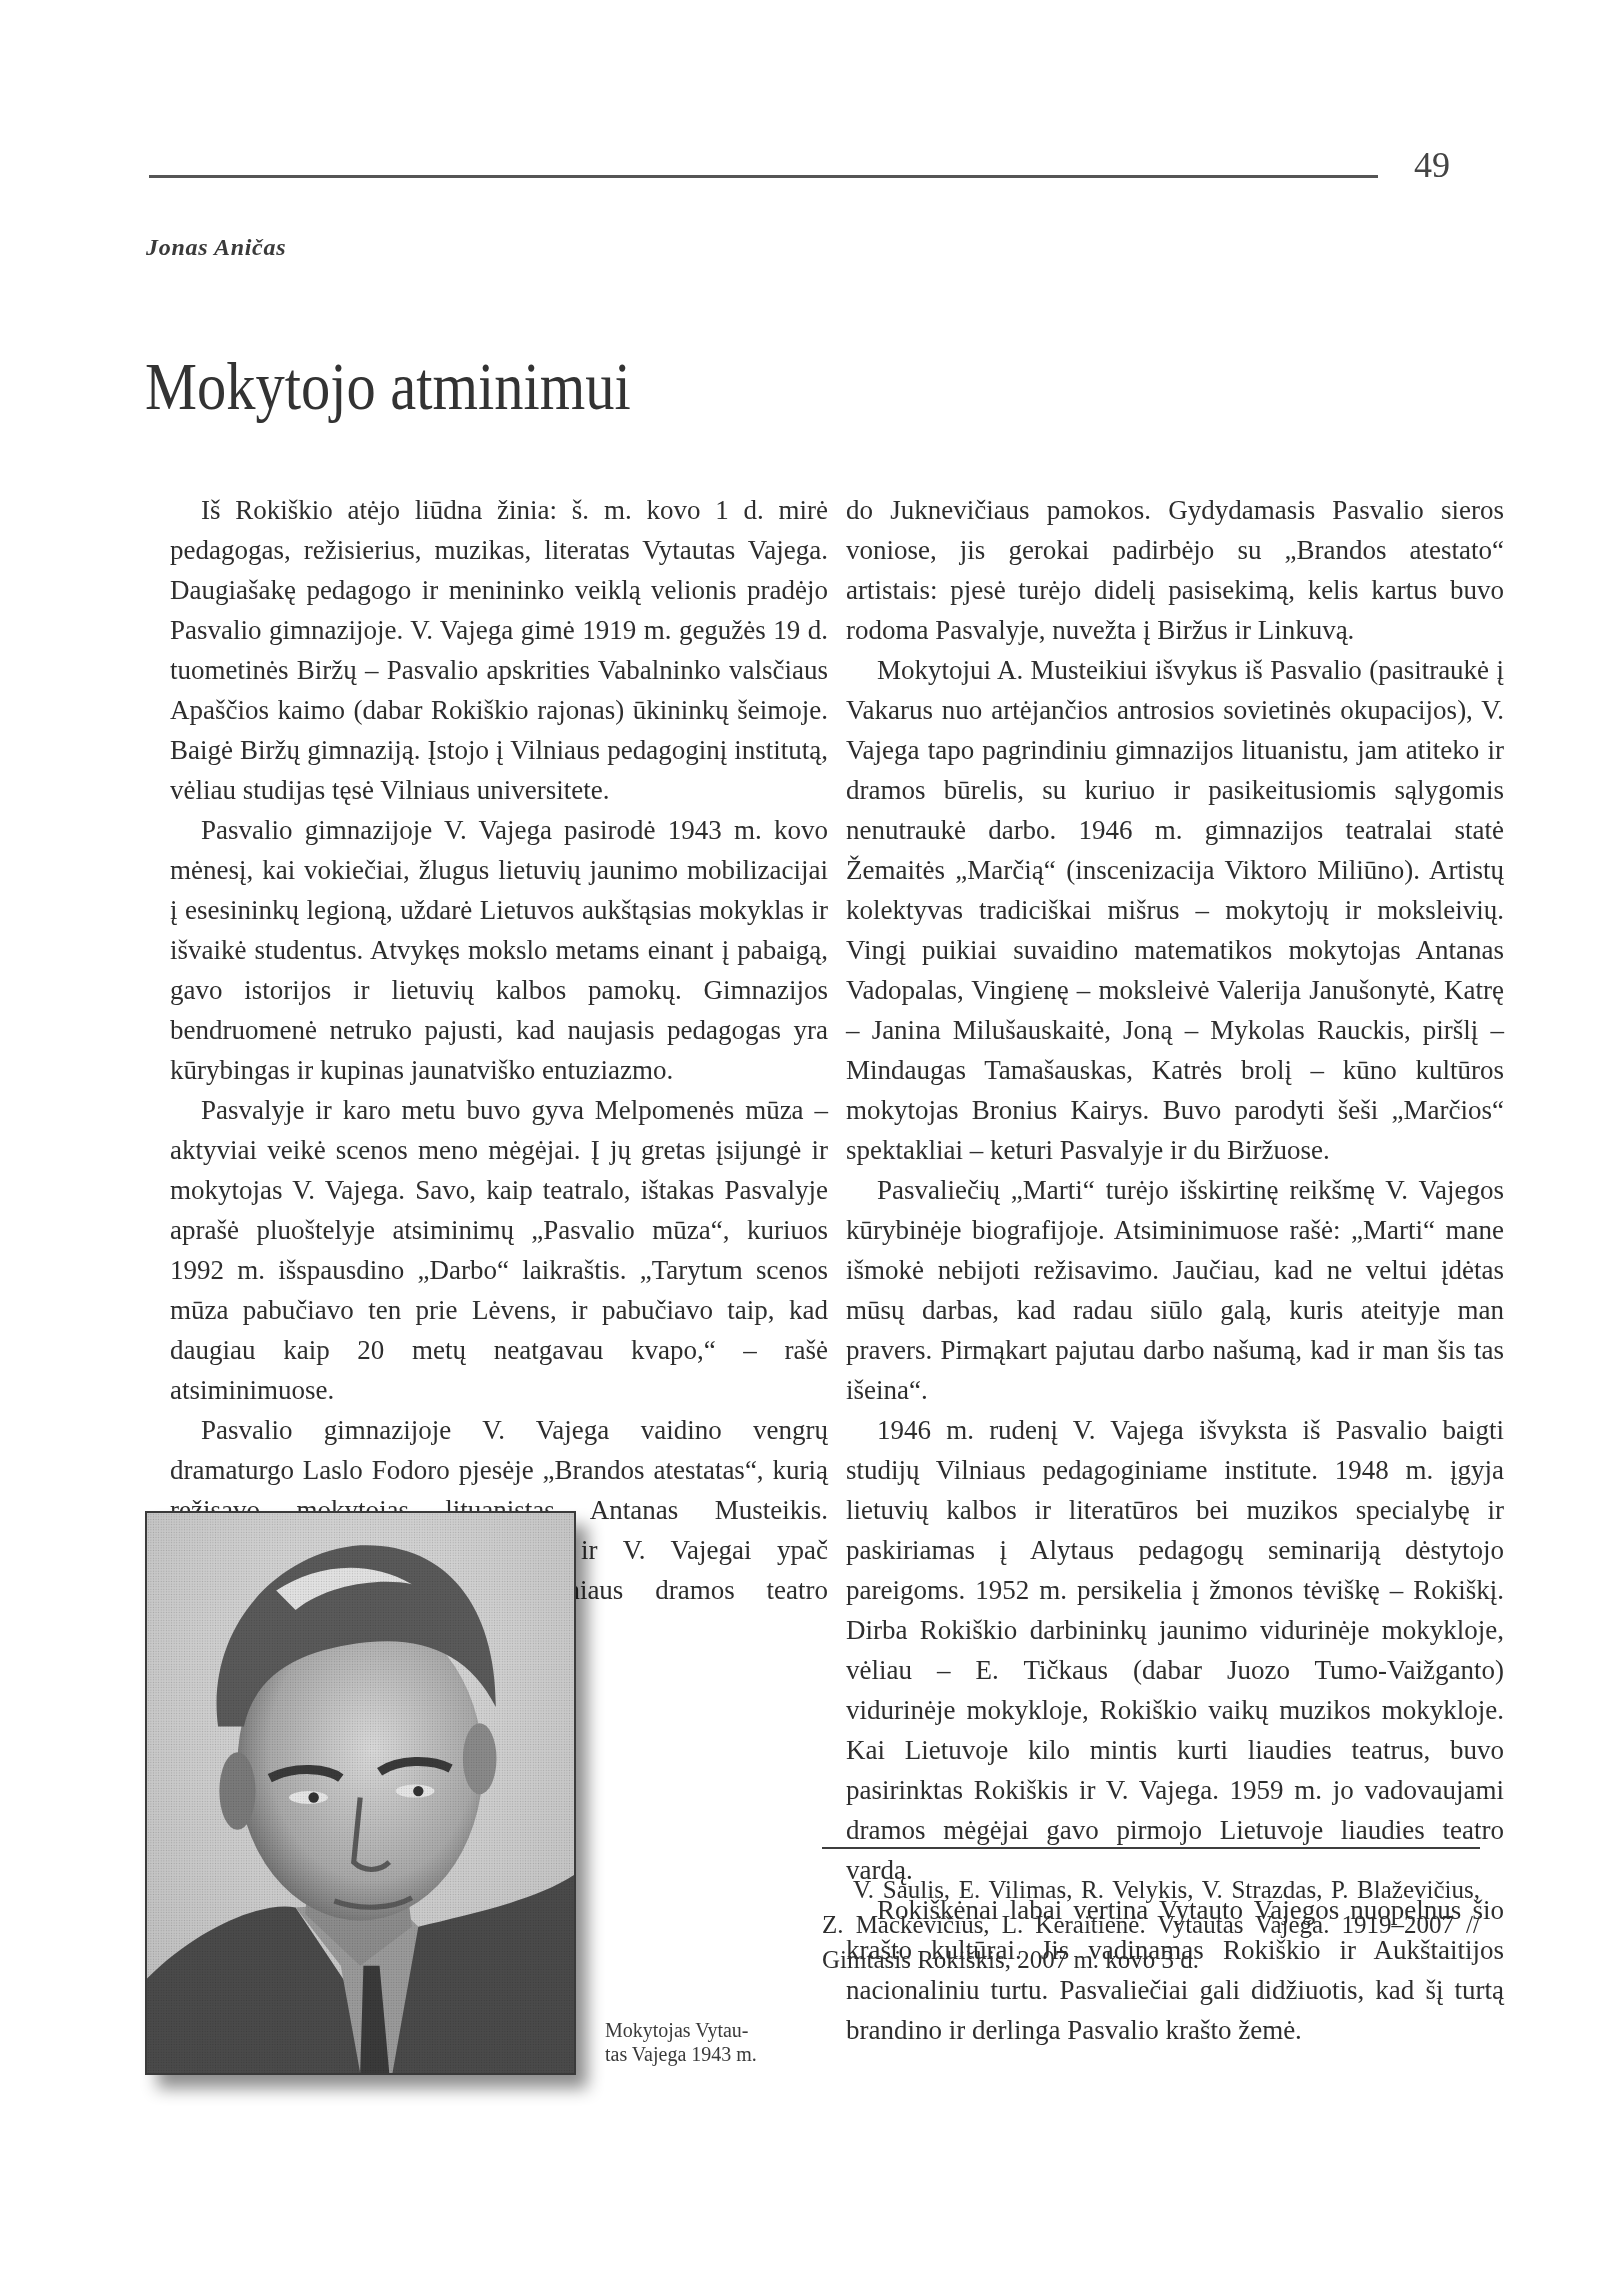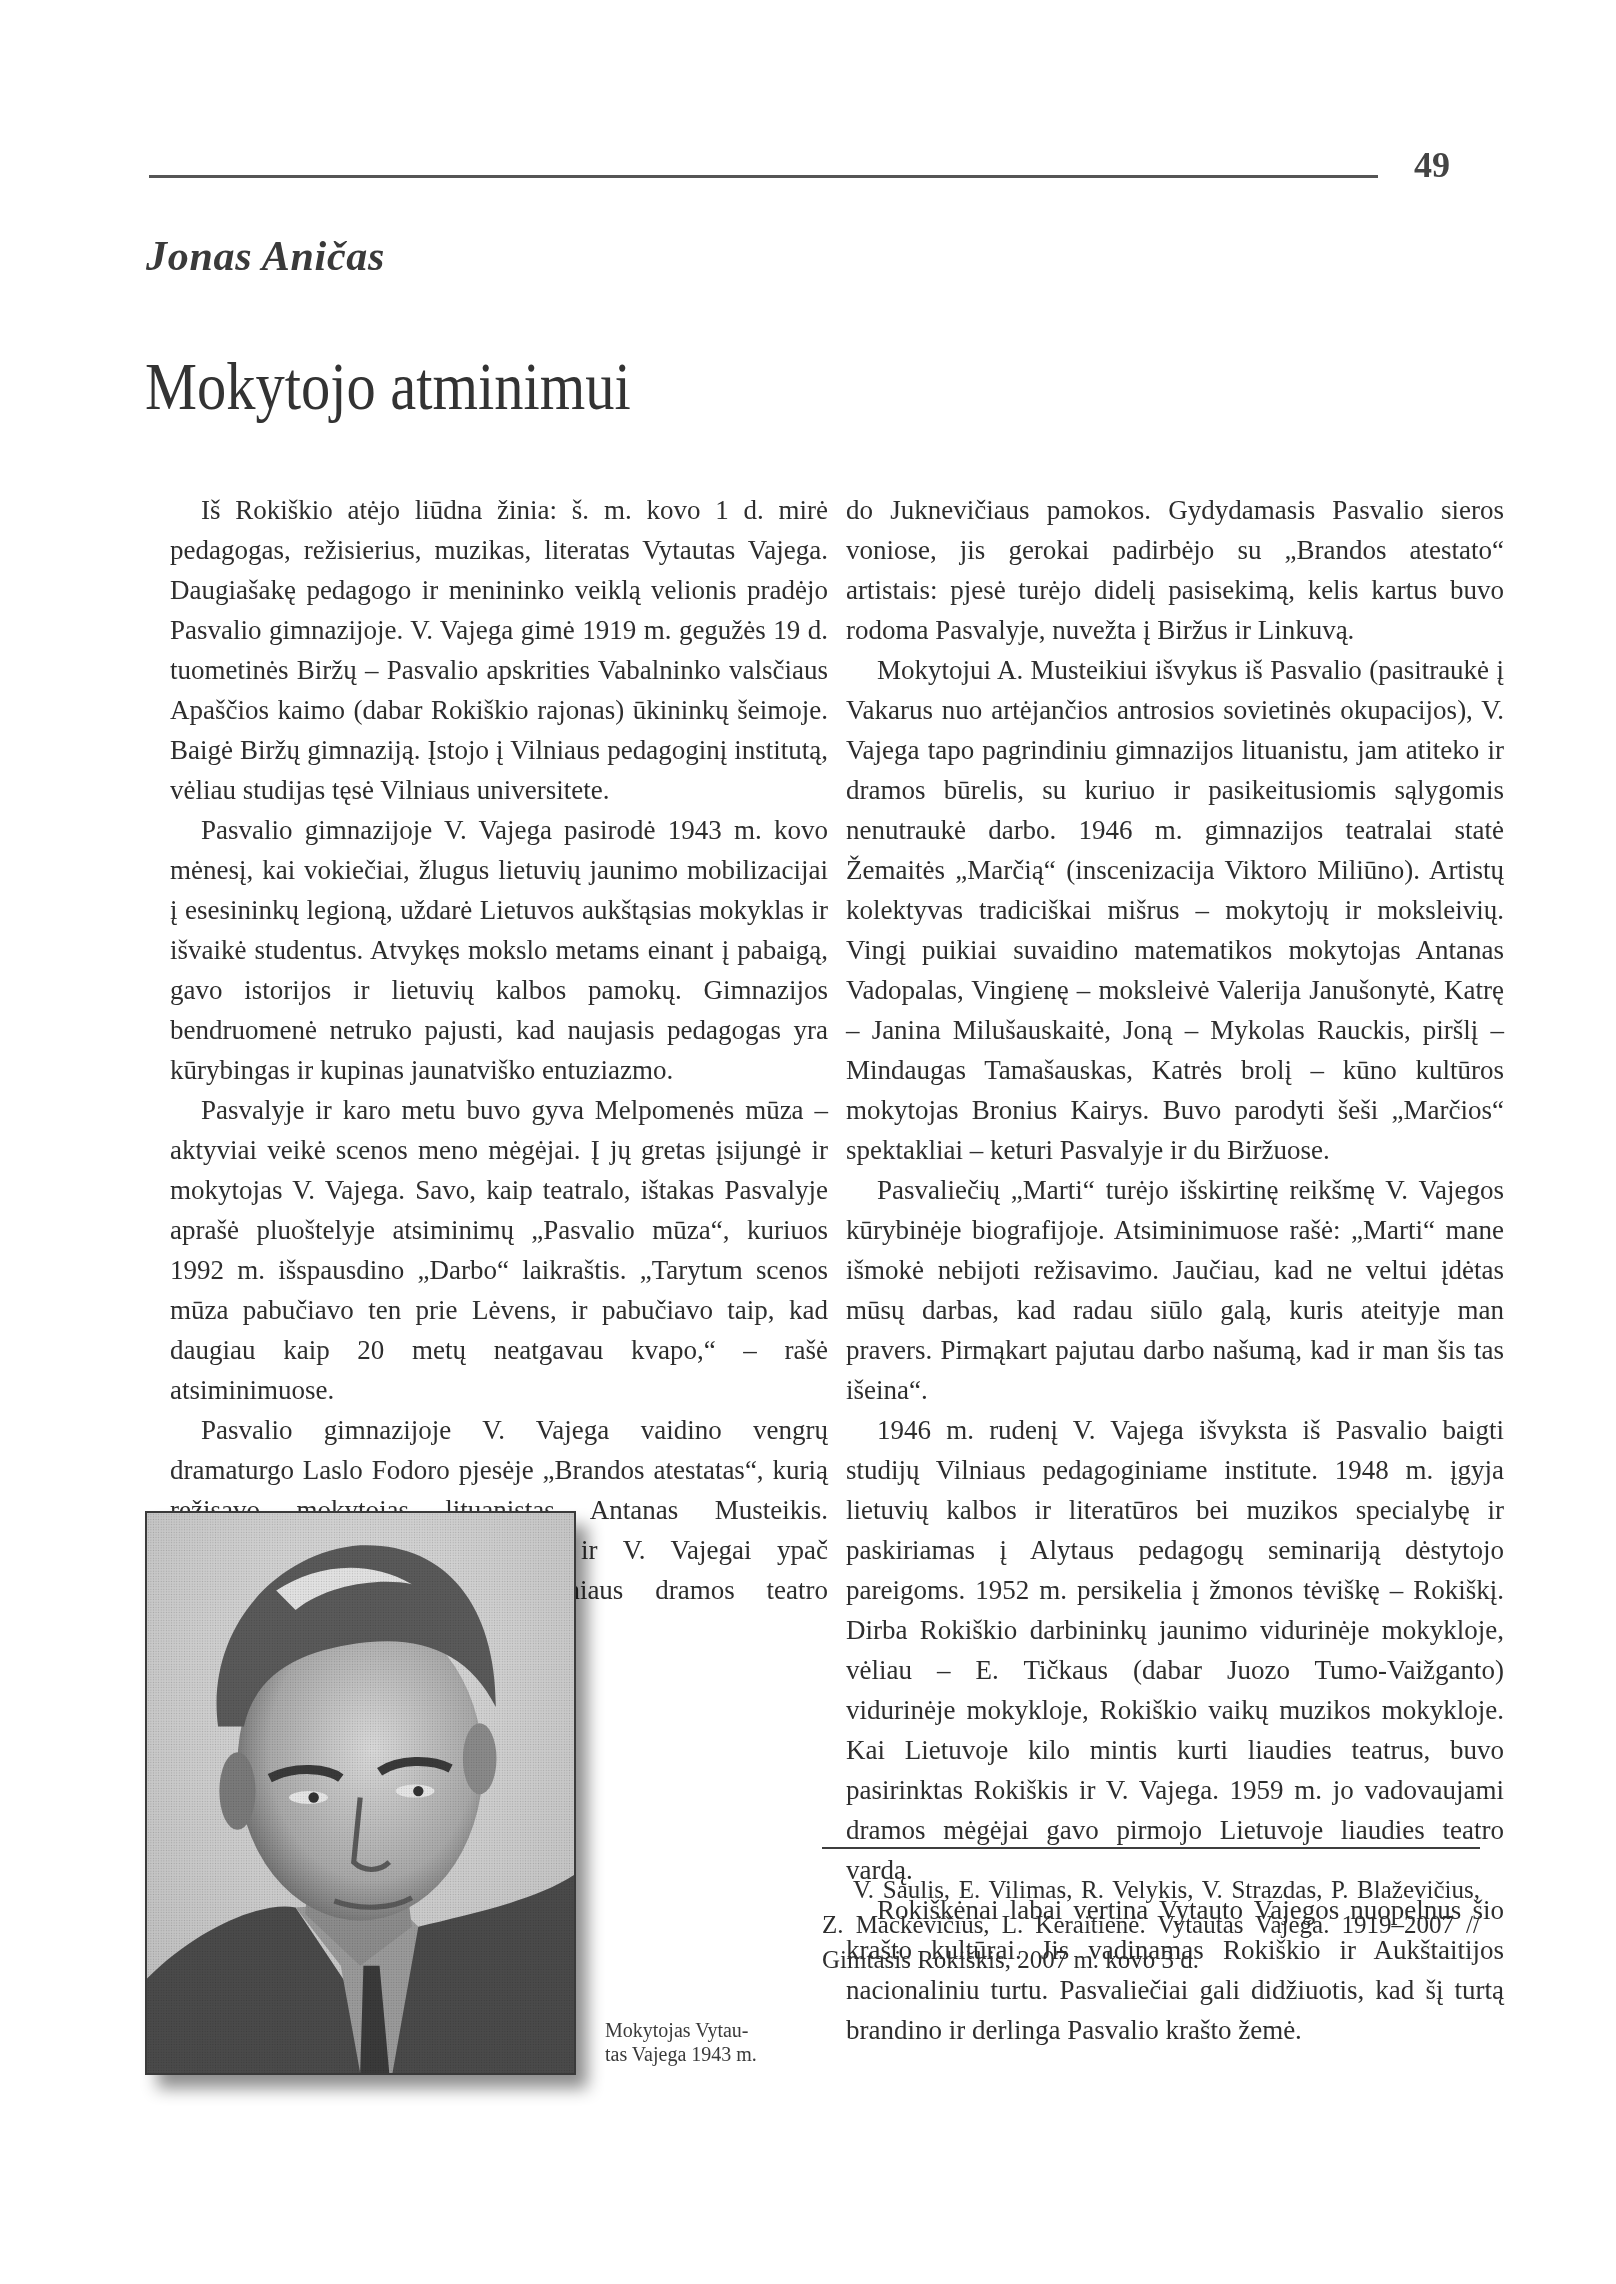--- a/index.html
+++ b/index.html
@@ -21,29 +21,29 @@
       top: 175px;
       width: 1229px;
       height: 3.3px;
       background: #555555;
     }
     .page-number {
       position: absolute;
       left: 1414px;
       top: 147px;
       font-size: 36px;
-      font-weight: bold;
+      font-weight: normal;
       color: #444444;
       line-height: 1;
     }
     .author {
       position: absolute;
       left: 146px;
       top: 235px;
-      font-size: 42px;
+      font-size: 24px;
       font-weight: bold;
       font-style: italic;
       color: #3a3a3a;
       line-height: 1;
       letter-spacing: 0.7px;
     }
     .title {
       position: absolute;
       left: 145px;
       top: 352px;

